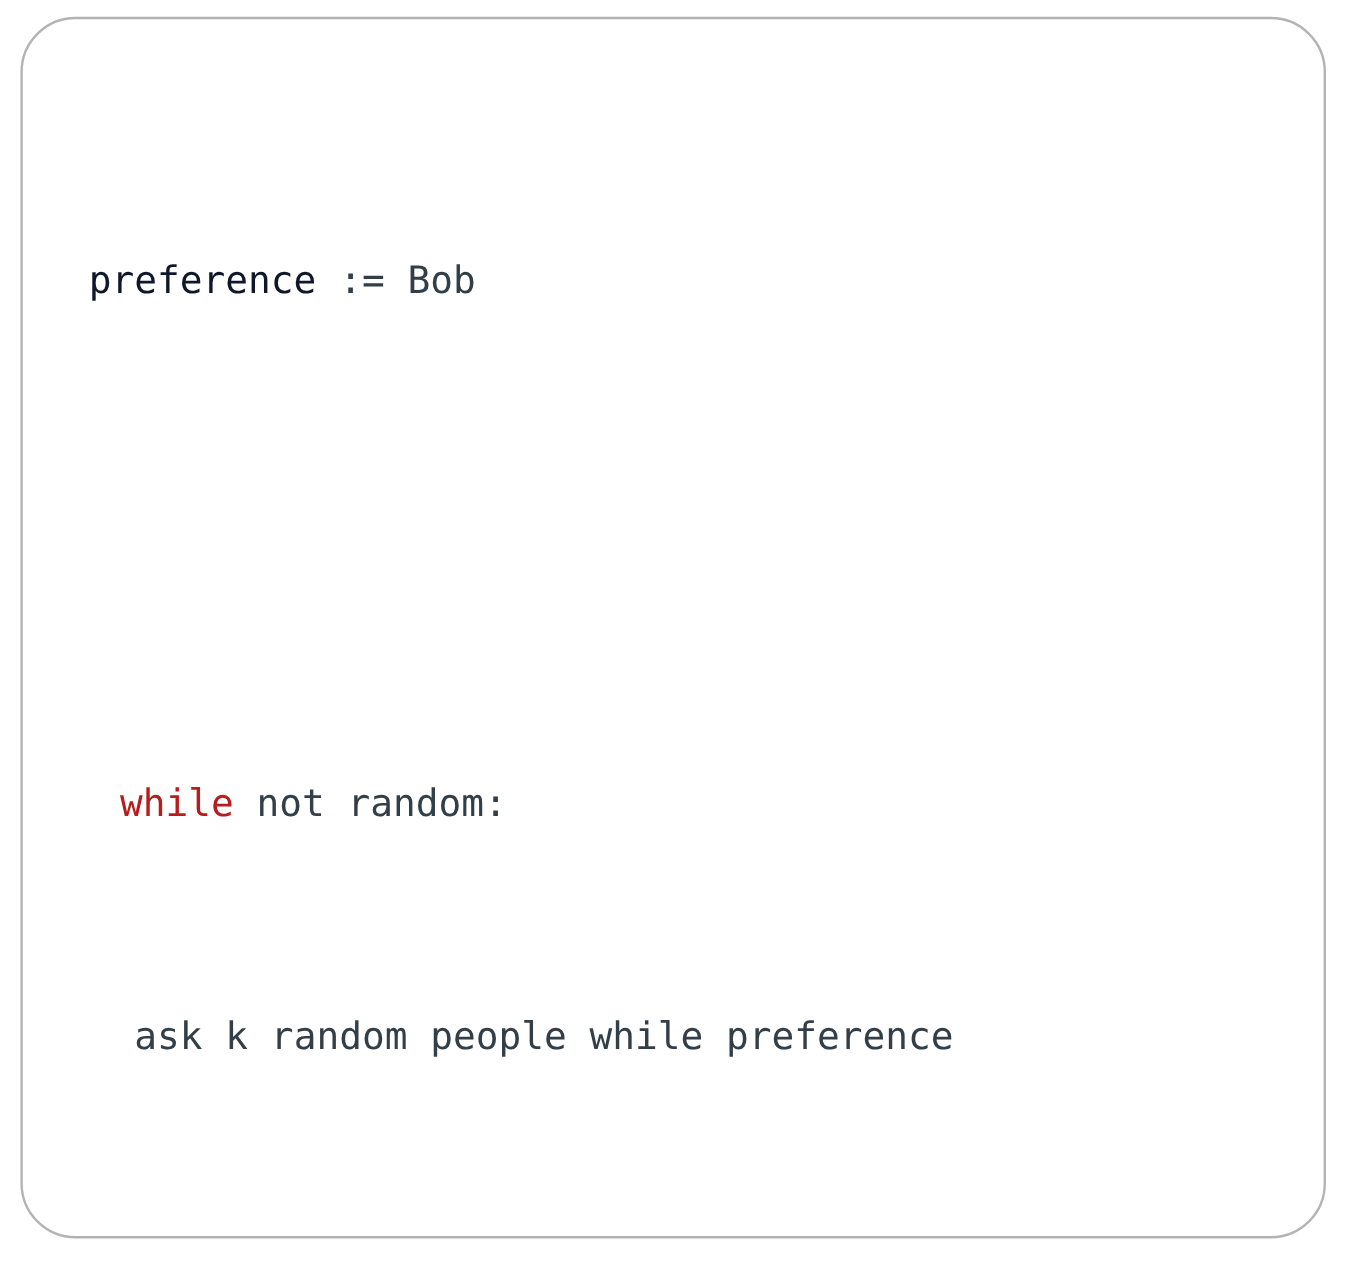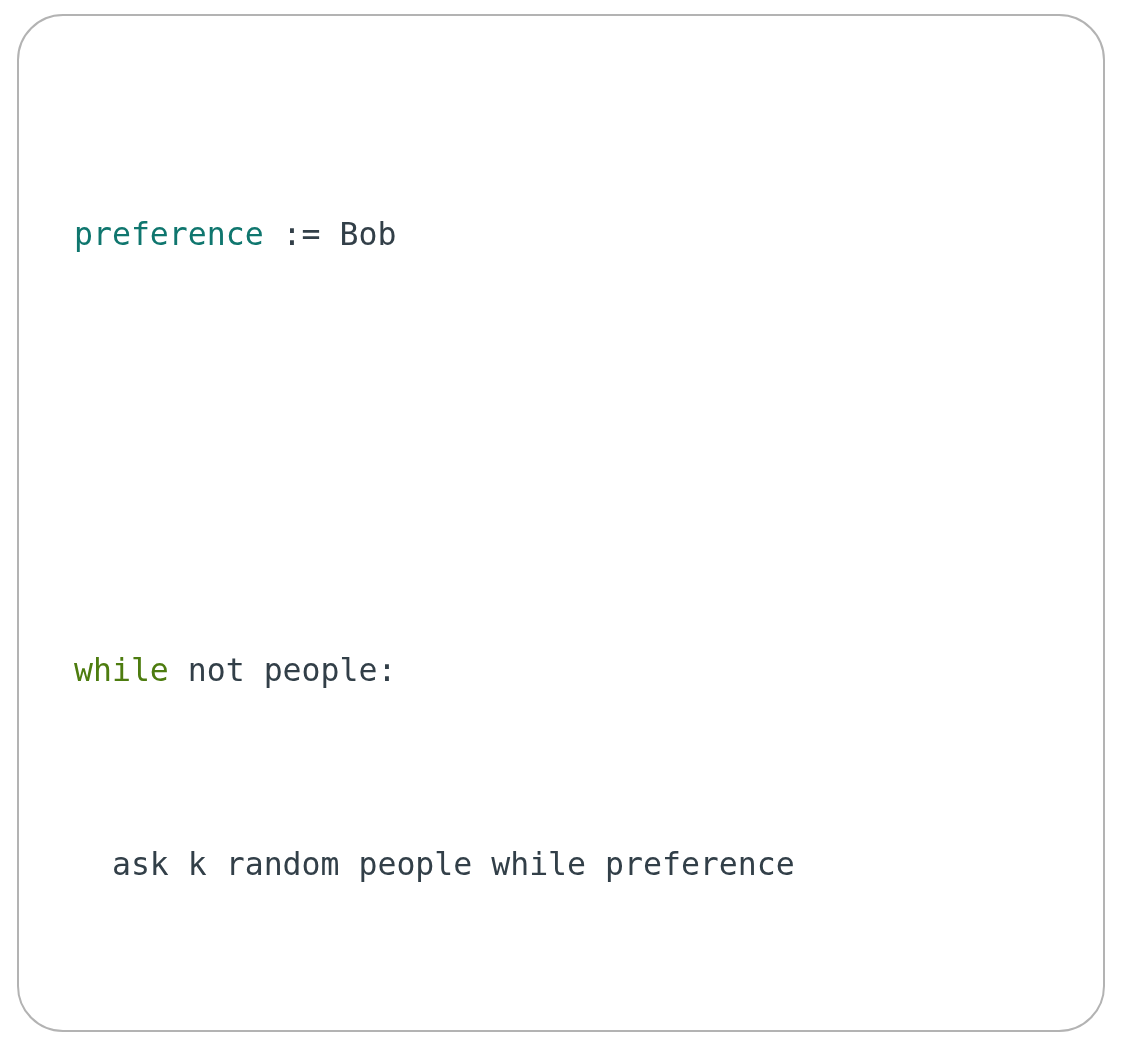--- a/index.html
+++ b/index.html
@@ -41,38 +41,38 @@
   .line {
     white-space: pre;
     min-height: 48.5px;
   }
 
   .tok {
     white-space: pre;
   }
 
   
-  .kw   { color: #4d7c0f; }   
-  .var  { color: #0f766e; }   
+  .kw   { color: #b91c1c; margin-left: 26px; }   
+  .var  { color: #0f172a; }   
   .num  { color: #cc3322; }   
   .pl   { color: #323f48; }   
   .op   { color: #323f48; }
 </style>
 </head>
 <body>
 
 <div class="code-card">
   <div class="code-block">
 
     <div class="line"><span class="tok var">preference</span><span class="tok op"> := </span><span class="tok pl">Bob</span></div>
 
 
     <div class="line">&nbsp;</div>
 
-    <div class="line"><span class="tok kw">while</span><span class="tok pl"> not people:</span></div>
+    <div class="line"><span class="tok kw">while</span><span class="tok pl"> not random:</span></div>
 
     <div class="line"><span class="tok pl">  </span><span class="tok pl">ask k random people while preference</span></div>
 
     
 
     
 
     
 
     

